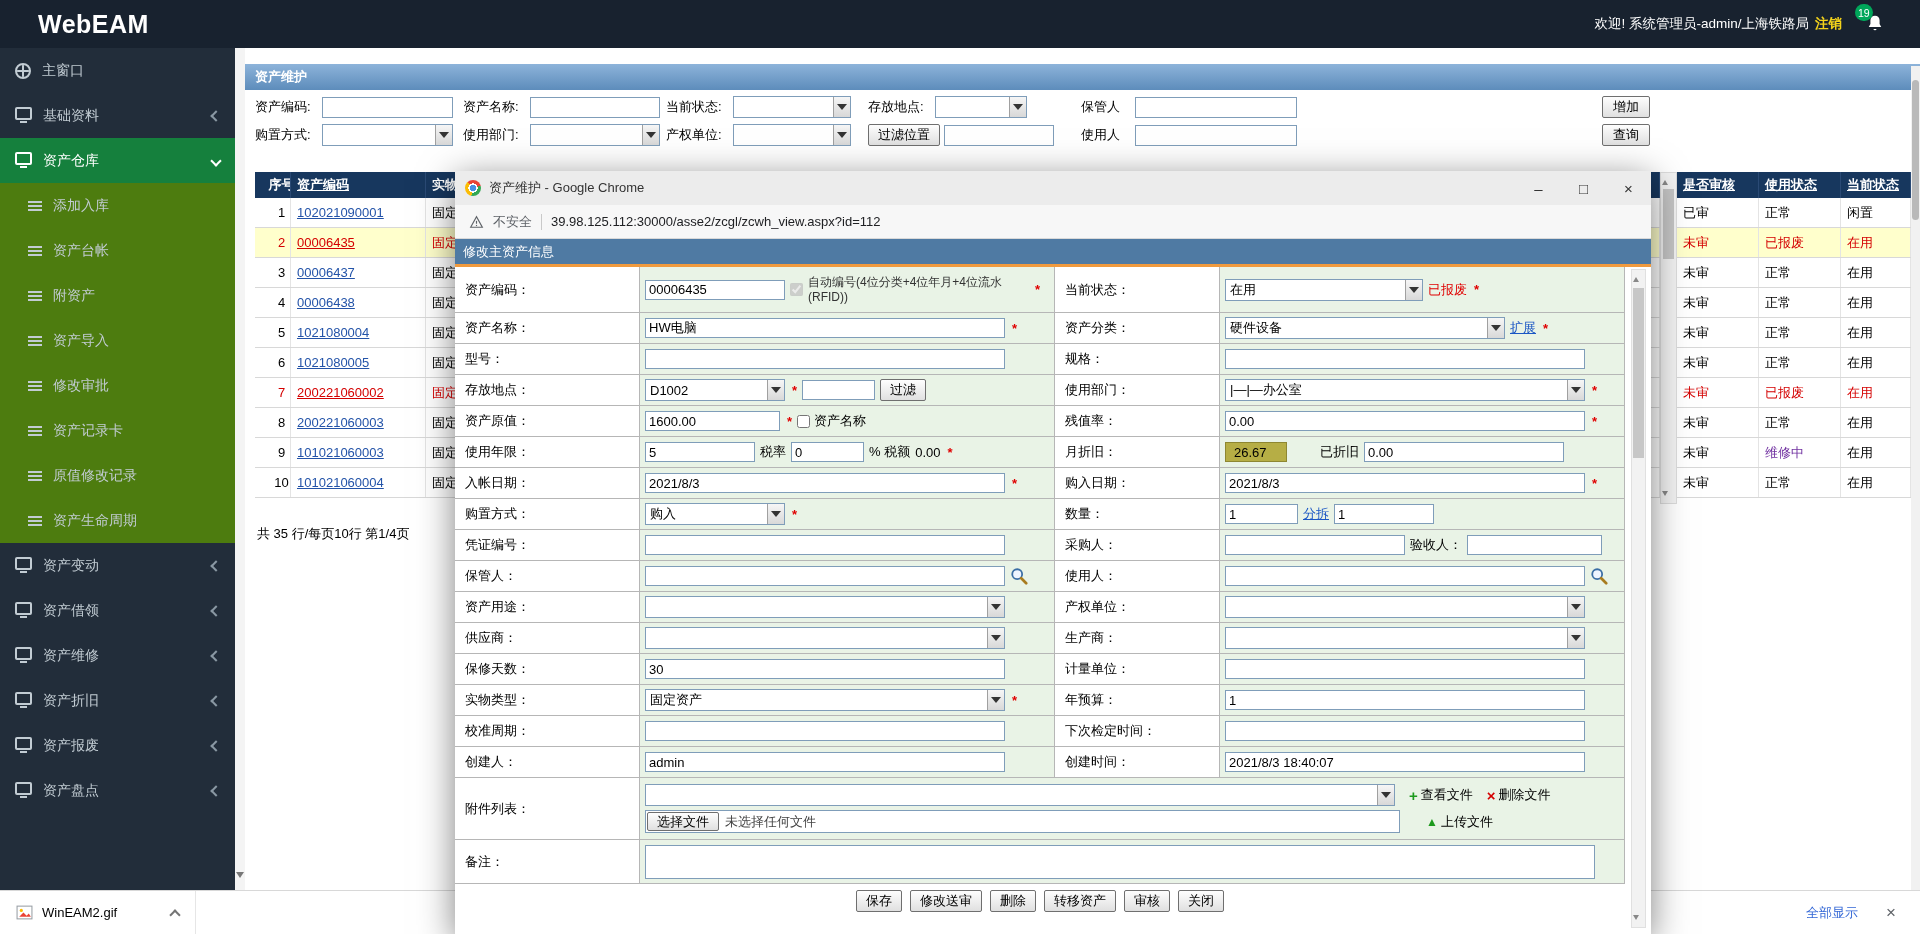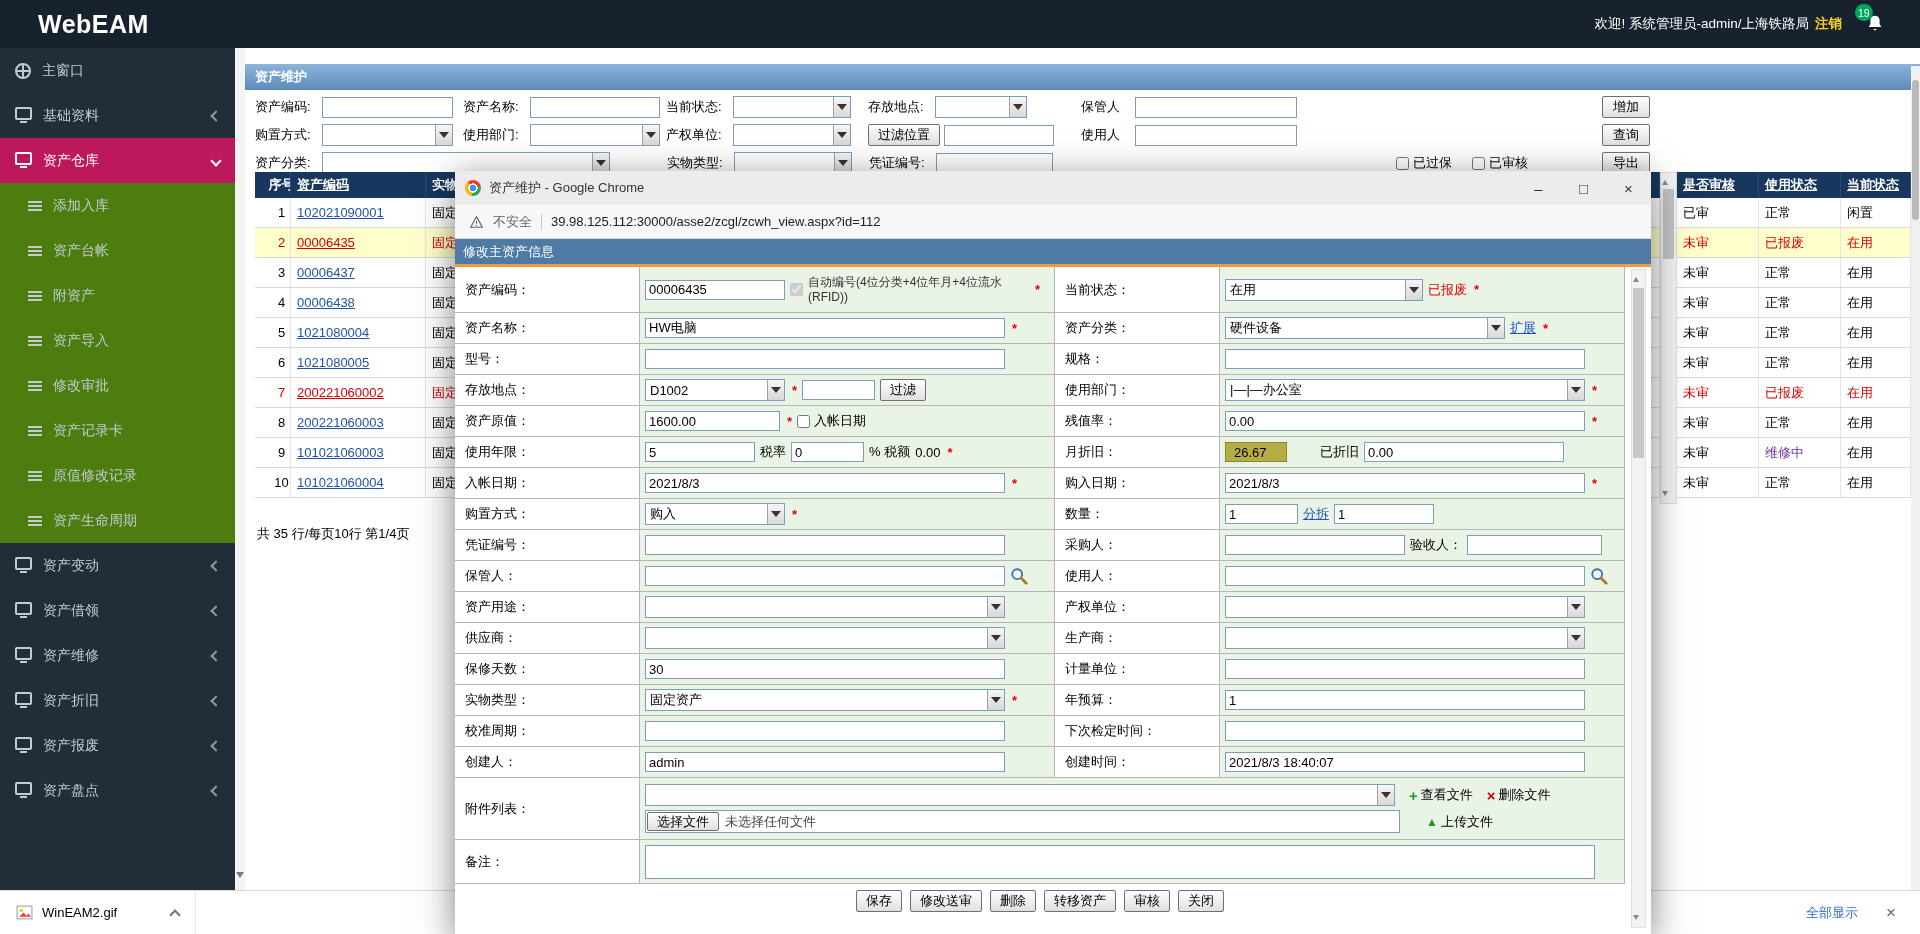--- a/index.html
+++ b/index.html
@@ -9,21 +9,21 @@
 
 .topbar{position:absolute;left:0;top:0;width:1920px;height:48px;background:#18222f;display:flex;align-items:center;color:#fff;z-index:3}
 .logo{font-size:25px;font-weight:700;margin-left:38px;letter-spacing:.5px}
 .top-right{margin-left:auto;display:flex;align-items:center;margin-right:34px;font-size:13.5px}
 .logout{color:#f3d21b;font-weight:700;margin-left:6px;cursor:pointer}
 .bell{position:relative;margin-left:22px;width:22px;height:22px}
 .badge{position:absolute;top:-9px;left:-9px;min-width:17px;height:17px;border-radius:9px;background:#00a65a;color:#fff;font-size:10.5px;display:flex;align-items:center;justify-content:center;padding:0 3px}
 
 .sidebar{position:absolute;left:0;top:48px;width:235px;bottom:44px;background:#222d3a;color:#c2ccd3;font-size:14px;z-index:2}
 .sitem{height:45px;display:flex;align-items:center;gap:11px;padding:0 15px;cursor:pointer}
-.sitem.active{background:#be185d;color:#fff}
+.sitem.active{background:#15803d;color:#fff}
 .ssub{background:#4d7c0f}
 .ssub .sitem{padding-left:28px}
 .chev{margin-left:auto;width:8px;height:8px;border-left:2px solid #8a98a3;border-bottom:2px solid #8a98a3;transform:rotate(45deg);flex:none}
 .chev.down{transform:rotate(-45deg);border-color:#fff}
 .mon{width:17px;height:13px;border:2px solid currentColor;border-radius:2px;position:relative;flex:none;margin-bottom:4px}
 .mon::after{content:"";position:absolute;left:3px;right:3px;bottom:-5px;height:2px;background:currentColor}
 .globe{width:16px;height:16px;border:2px solid currentColor;border-radius:50%;position:relative;flex:none;overflow:hidden}
 .globe::after{content:"";position:absolute;left:-2px;right:-2px;top:5px;height:2px;background:currentColor}
 .globe::before{content:"";position:absolute;left:5px;top:-2px;bottom:-2px;width:2px;background:currentColor}
 .lines{width:14px;height:10px;border-top:2px solid currentColor;border-bottom:2px solid currentColor;position:relative;flex:none}
@@ -250,43 +250,20 @@
         <span class="sel sw118">
           <span></span>
           <i class="ab"></i>
         </span>
       <button class="btn" style="margin-left:17px">过滤位置</button>
       <input class="ipt sw110" style="margin-left: 4px;">
       <span class="sl lb54" style="margin-left:27px">使用人</span>
         <input class="ipt sw162" style="">
       <button class="btn act-btn">查询</button>
     </div>
-    <div class="srow">
-      <span class="sl lb67">资产分类:</span>
-        <span class="sel sw288">
-          <span></span>
-          <i class="ab"></i>
-        </span>
-      <span class="sl lb67" style="margin-left:57px">实物类型:</span>
-        <span class="sel sw118">
-          <span></span>
-          <i class="ab"></i>
-        </span>
-      <span class="sl lb67" style="margin-left:17px">凭证编号:</span>
-        <input class="ipt sw117" style="">
-      <label class="cbx" style="margin-left:343px">
-          <input type="checkbox" style="">
-          <span>已过保</span>
-        </label>
-      <label class="cbx" style="margin-left:20px">
-          <input type="checkbox" style="">
-          <span>已审核</span>
-        </label>
-      <button class="btn act-btn">导出</button>
-    </div>
   </div>
 
   <div class="grid-left">
     <div class="gh-row">
       <div class="gc c-seq">序号</div>
       <div class="gc c-code u">资产编码</div>
       <div class="gc c-type">实物类型</div>
     </div>
     <div class="grow">
         <div class="gc c-seq">1</div>
@@ -517,21 +494,21 @@
         </div>
     </div>
 
     <div class="prow">
       <div class="plb">资产原值：</div>
       <div class="pfd">
           <input class="pi pw135" value="1600.00" style="">
           <span class="req">*</span>
           <label class="cbx">
             <input type="checkbox" style="">
-            <span>入帐日期</span>
+            <span>资产名称</span>
           </label>
         </div>
       <div class="plb">残值率：</div>
       <div class="pfd">
           <input class="pi pw360" value="0.00" style="">
           <span class="req">*</span>
         </div>
     </div>
 
     <div class="prow">

